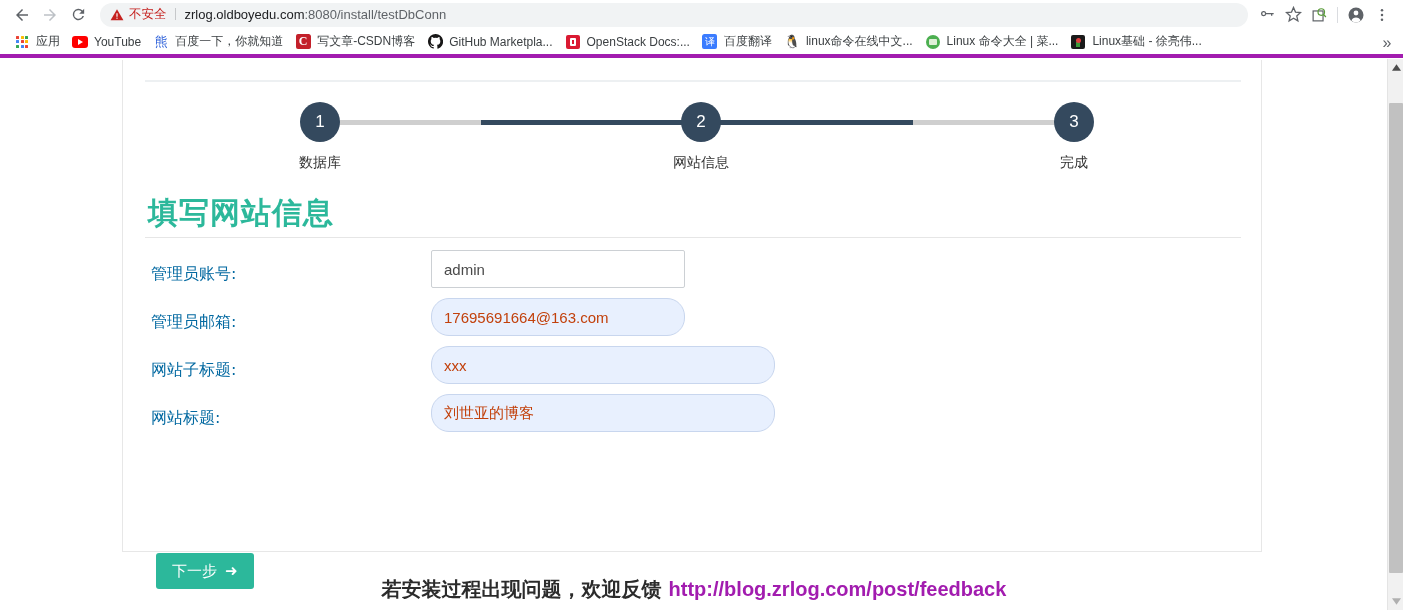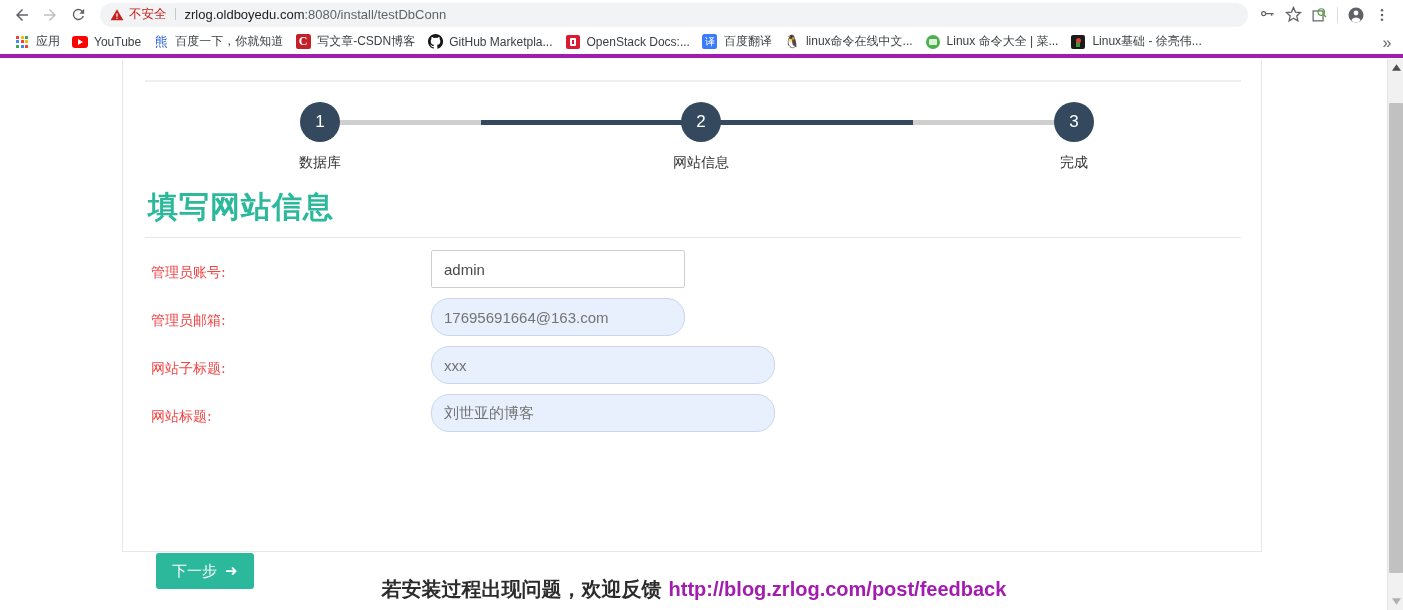--- a/index.html
+++ b/index.html
@@ -163,52 +163,52 @@
   .step-label {
     margin-top: 12px; font-size: 14px; color: #333;
     font-family: "DejaVu Sans", sans-serif;
   }
   .s1 { left: 142px; }
   .s2 { left: 523px; }
   .s3 { left: 896px; }
 
   
   .section-title {
-    position:absolute; left: 25px; top: 127px;
+    position:absolute; left: 25px; top: 133px;
     font-size: 30px; color: #2cb89b; font-weight: bold;
     font-family: "DejaVu Sans", sans-serif; letter-spacing: 1px;
   }
   .divider {
     position:absolute; left: 22px; top: 177px;
     width: 1096px; height: 1px; background: #e6e6e6;
   }
 
   .form { position:absolute; left: 0; top: 190px; width: 1140px; }
   .row { position: relative; height: 48px; }
   .row-label {
     position:absolute; left: 28px; top: 14px;
-    font-size: 14px; color: #ef4444;
+    font-size: 16px; color: #0369a1;
     font-family:"DejaVu Sans", sans-serif;
   }
   .field {
     position:absolute; left: 308px; top: 0;
     height: 38px;
     border: 1px solid #ccd0d4;
     background: #ffffff;
     display:flex; align-items:center;
     padding: 0 12px;
     font-size: 15px; color: #4a4a4a;
     border-radius: 2px;
   }
   .field.narrow { width: 254px; }
   .field.wide   { width: 344px; }
   .field.autofill {
     background: #e8f0fe;
     border-color: #c8d6ee;
-    color: #737373;
+    color: #c2410c;
     border-radius: 18px;
   }
   .dots { letter-spacing: 2.5px; font-size: 11px; color:#333; }
 
   .btn-next {
     position: absolute; left: 156px; top: 494px;
     background: #2cb89b; color: #ffffff;
     border: none; border-radius: 3px;
     padding: 0 16px; height: 36px;
     font-size: 15px; cursor: pointer;

